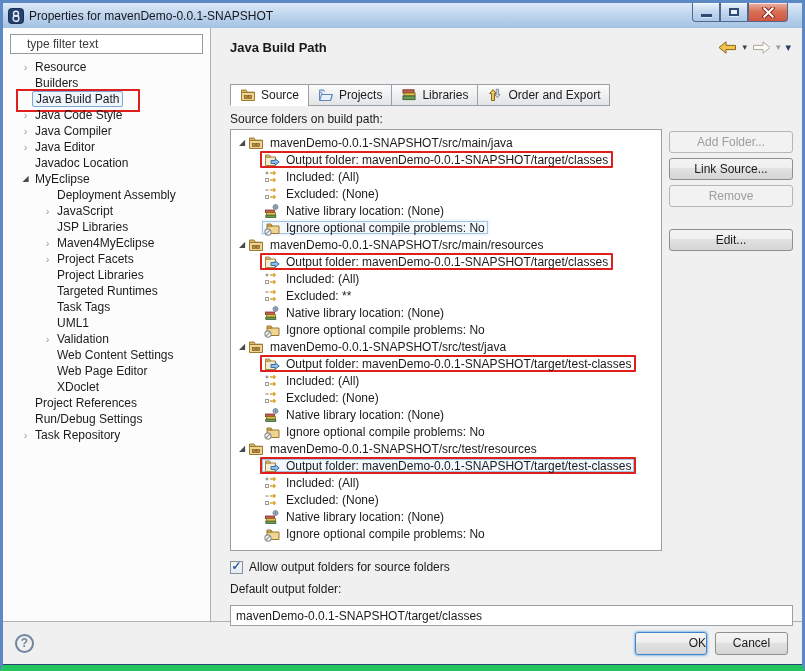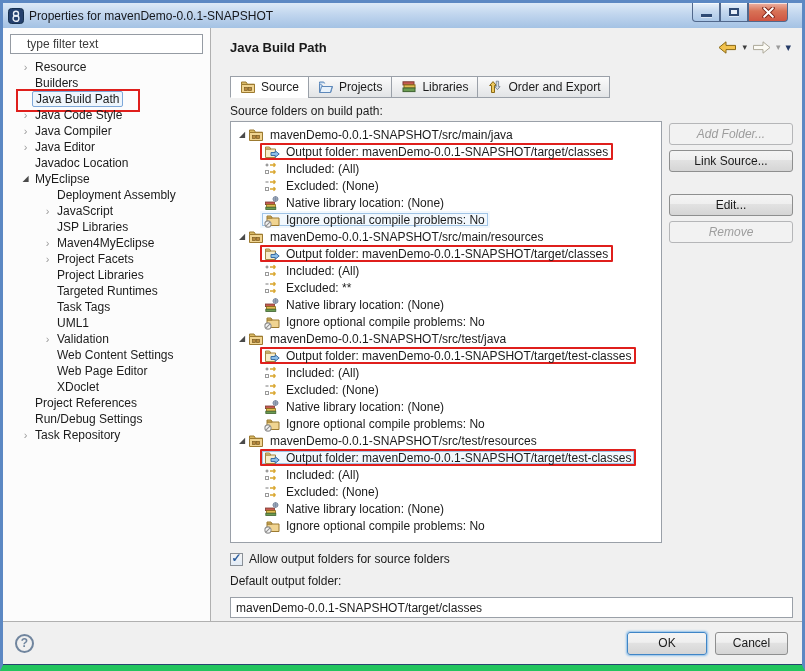--- a/index.html
+++ b/index.html
@@ -60,21 +60,21 @@
   
   .panel { flex:1; padding:0 9px 0 19px; position:relative; }
   .panel-header { height:34px; display:flex; align-items:center; margin-top:2px; }
   .panel-header h1 { font-size:13px; font-weight:bold; color:#1a1a1a; }
   .nav-icons { margin-left:auto; display:flex; align-items:center; gap:5px; padding-right:2px; }
   .caret { font-size:9px; color:#3c3c3c; }
   .caret.dim { color:#9a9a9a; }
   .caret.menu { font-size:11px; color:#253a66; }
 
   
-  .tabs { display:flex; width:fit-content; margin-top:12px; height:22px; }
+  .tabs { display:flex; width:fit-content; margin-top:20px; height:22px; }
   .tab {
     display:flex; align-items:center; gap:5px; padding:0 9px;
     border:1px solid #9aa0a8; border-right:none;
     background:linear-gradient(to bottom,#fbfbfb,#e2e4e6);
     color:#1b1b1b; white-space:nowrap;
   }
   .tab:last-child { border-right:1px solid #9aa0a8; }
   .tab.active { background:#fff; border-bottom-color:#fff; font-weight:normal; }
   .tab .ticon { display:none; width:16px; height:16px; }
   .tab[data-icon="source"] .ticon-source,
@@ -106,21 +106,21 @@
   .row-inner.annotated { border-color:var(--annotation_red,#df1f1c); }
   .row-inner.selected { background:var(--selection_fill,#f2f8fd); box-shadow:inset 0 0 0 1px var(--selection_border,#a0c4e6); }
 
   
   .btn-col { width:124px; display:flex; flex-direction:column; margin-top:2px; }
   .push {
     height:22px; margin-bottom:5px; border:1px solid #8e8f8f; border-radius:3px;
     background:linear-gradient(to bottom,#f4f4f4,#efefef 45%,#e2e2e2 46%,#d5d5d5);
     font:12px "Liberation Sans",sans-serif; color:#1b1b1b; cursor:pointer;
   }
-  .push:disabled { color:#9d9d9d; background:#f2f2f2; border-color:#b5b6b8;font-style:italic; }
+  .push:disabled { color:#9d9d9d; background:#f2f2f2; border-color:#b5b6b8; }
   .push.gap-before { margin-top:17px; }
 
   .chk-row { display:flex; align-items:center; gap:6px; margin-top:9px; }
   .checkbox {
     width:13px; height:13px; border:1px solid #8a9097; background:linear-gradient(to bottom,#f4f4f4,#e2ecf7);
     display:inline-flex; align-items:center; justify-content:center;
   }
   .checkbox .check { color:#2c5e9e; font-size:12px; font-weight:bold; line-height:10px; margin-top:-2px; }
 
   .out-caption { margin-top:8px; }
@@ -133,21 +133,21 @@
 
   
   .footer { height:43px; border-top:1px solid #b0b0b0; display:flex; align-items:center; padding:0 14px 0 12px; background:#f0f0f0; }
   .help {
     width:19px; height:19px; border:2px solid #70859e; border-radius:50%;
     color:#70859e; font-weight:bold; font-size:12px;
     display:flex; align-items:center; justify-content:center; cursor:pointer;
   }
   .footer-btns { margin-left:auto; display:flex; gap:8px; }
   .footer-btns .push { margin:0; height:23px; }
-  .ok { width:80px; border-color:#3f85c6; box-shadow:0 0 2px 1px var(--default_button_glow,#8fc0ea); }
+  .ok { width:72px; border-color:#3f85c6; box-shadow:0 0 2px 1px var(--default_button_glow,#8fc0ea);text-align:right; }
   .cancel { width:73px; }
 </style>
 </head>
 <body>
 
 <div class="window">
 
   <div class="titlebar">
     <span style="display:inline-flex;">
       <svg width="16" height="16" viewBox="0 0 16 16">
@@ -705,22 +705,22 @@
       </span>
       <span class="lbl">Ignore optional compile problems: No</span>
     </span>
   </div>
               </div>
   </div>
           </div>
         <div class="btn-col" id="side-buttons">
             <button class="push" disabled="">Add Folder...</button>
             <button class="push">Link Source...</button>
+            <button class="push" disabled="">Remove</button>
             <button class="push gap-before">Edit...</button>
-            <button class="push" disabled="">Remove</button>
           </div>
       </div>
 
       <div class="chk-row">
         <span class="checkbox">
             <span class="check">✓</span>
           </span>
         <span>Allow output folders for source folders</span>
       </div>
 

